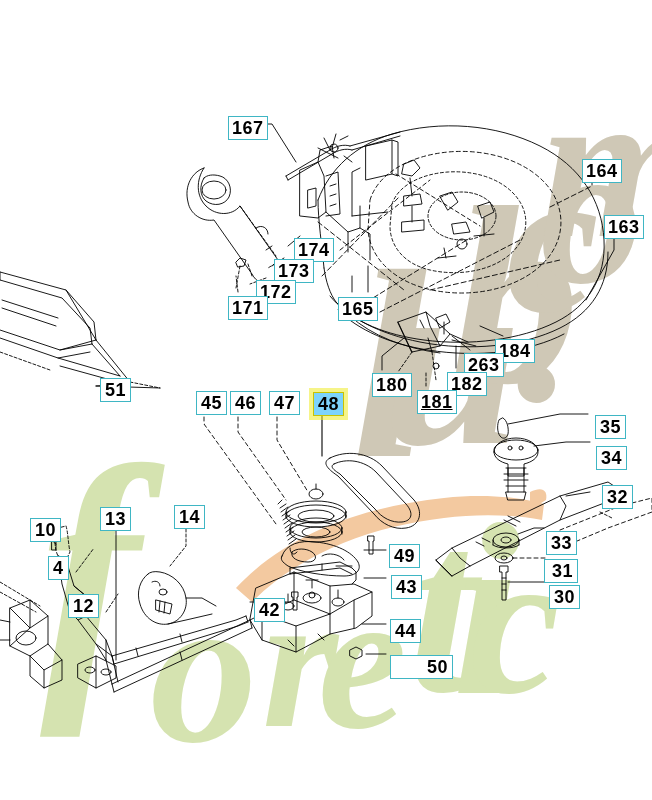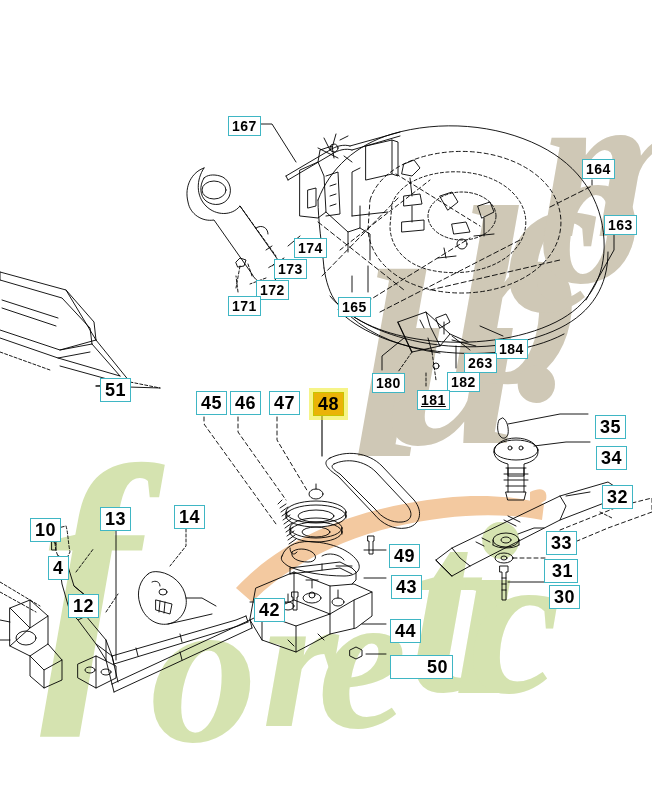--- a/index.html
+++ b/index.html
@@ -11,23 +11,23 @@
   .wm-text{font-family:"Liberation Serif",serif;font-style:italic;font-weight:700;
            color:#d5e3b0;white-space:nowrap;}
 
   
   #art{position:absolute;left:0;top:0;width:652px;height:800px;}
 
   
   .lbl{position:absolute;background:#ffffff;border:1px solid #3fb6c4;
        color:#000;font-family:"Liberation Sans",sans-serif;font-weight:700;
        line-height:1;text-align:center;letter-spacing:.5px;}
-  .lbl.s3{font-size:14px;padding:2px 3px;}
+  .lbl.s3{font-size:18px;padding:2px 3px;}
   .lbl.s2{font-size:18px;padding:2px 4px;}
-  .lbl.hl{background:#eab308;border-color:#c9c400;box-shadow:0 0 0 4px rgba(238,235,40,.55);}
+  .lbl.hl{background:#7dd3fc;border-color:#c9c400;box-shadow:0 0 0 4px rgba(238,235,40,.55);}
 </style>
 </head>
 <body>
 
 <div id="page">
 
   <div>
     <div class="wm wm-text" style="left:40px;top:400px;font-size:300px;color:#d5e3b0;">f</div>
     <div class="wm wm-text" style="left:150px;top:545px;font-size:215px;color:#d5e3b0;">o</div>
     <div class="wm wm-text" style="left:262px;top:548px;font-size:195px;color:#d5e3b0;">r</div>

